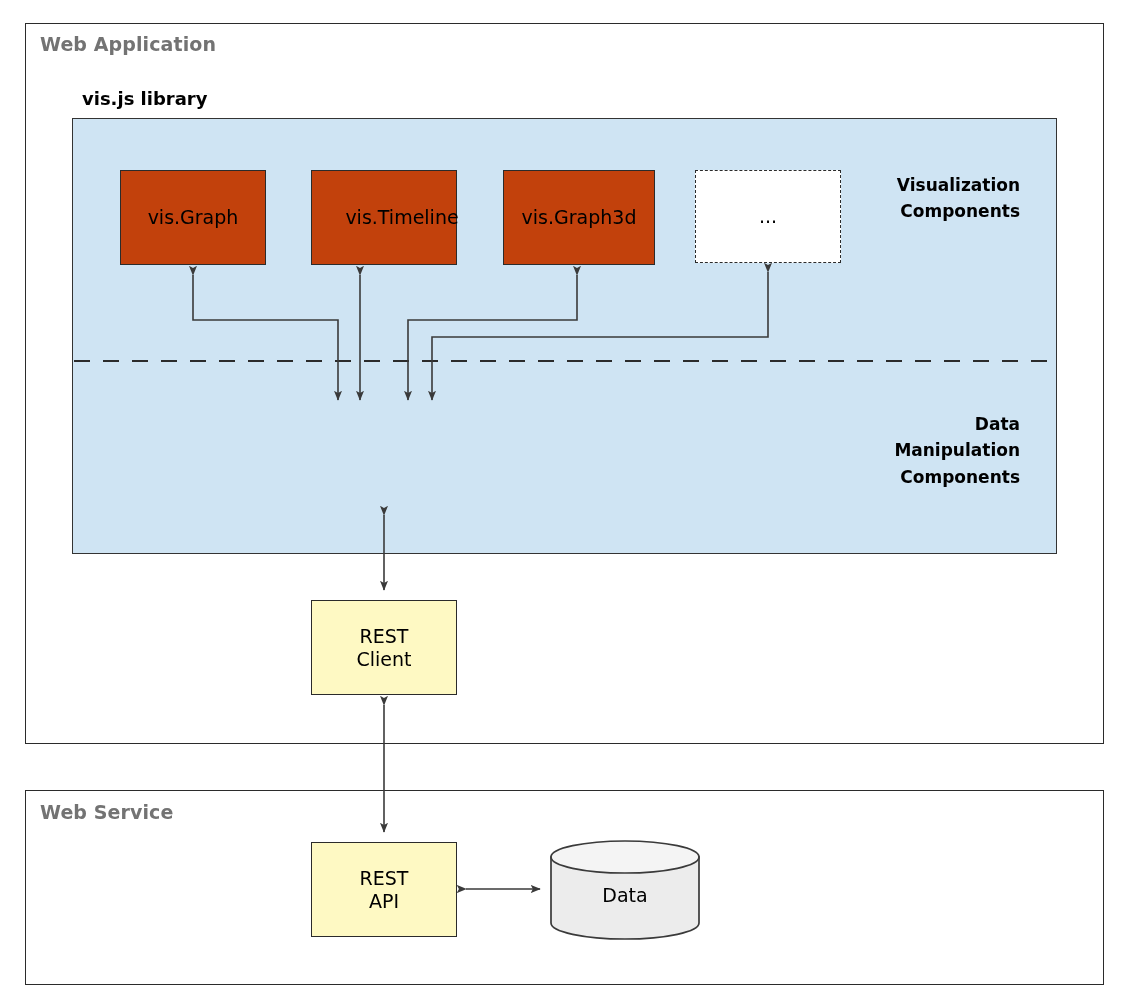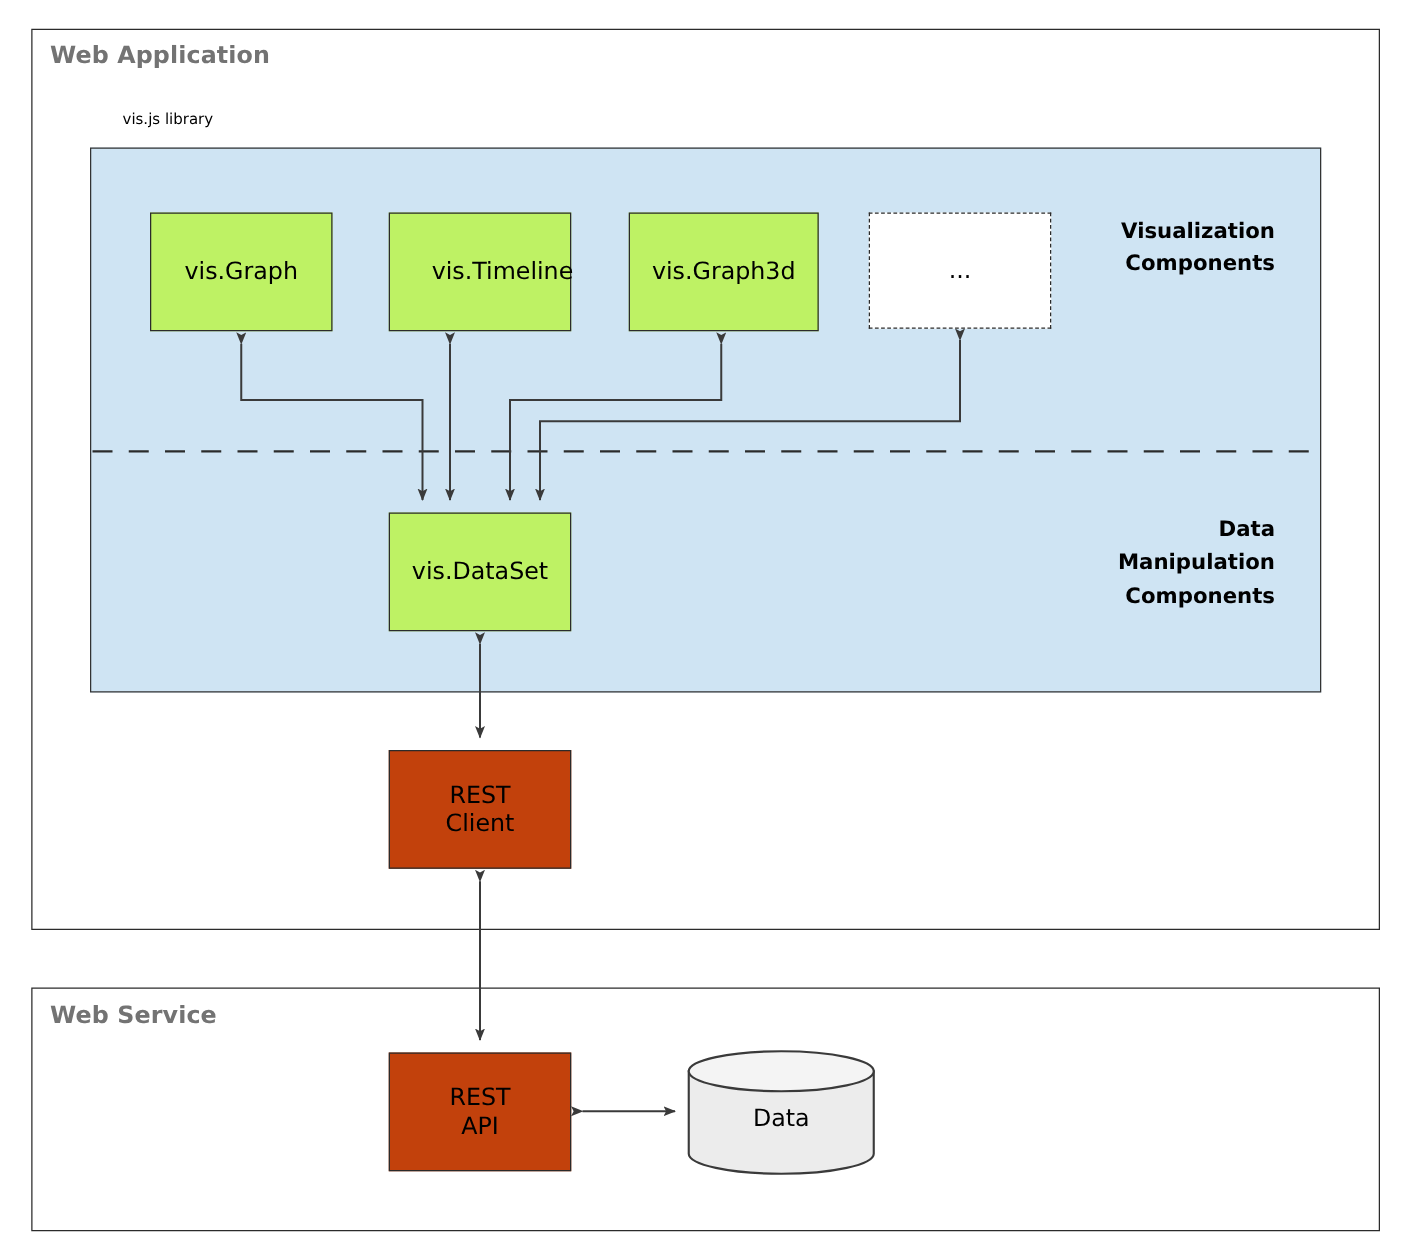--- a/index.html
+++ b/index.html
@@ -4,29 +4,29 @@
 <style>
   html,body{margin:0;padding:0;background:#ffffff;}
   body{width:1128px;height:1008px;position:relative;overflow:hidden;
        font-family:"DejaVu Sans","Liberation Sans",sans-serif;color:#000;}
   #stage{position:absolute;left:0;top:0;width:1128px;height:1008px;}
   svg.layer{position:absolute;left:0;top:0;width:1128px;height:1008px;}
 
   .frame{position:absolute;border:1.6px solid #2b2b2b;background:transparent;box-sizing:border-box;}
   .frame-title{position:absolute;font-weight:bold;font-size:19px;letter-spacing:.1px;
                color:#737373;white-space:nowrap;}
-  .panel-title{position:absolute;font-weight:normal;font-size:12px;color:#000;white-space:nowrap;margin-left:16px;}
+  .panel-title{position:absolute;font-weight:bold;font-size:18px;color:#000;white-space:nowrap;}
 
   .libpanel{position:absolute;background:#cfe4f3;border:1.6px solid #333;box-sizing:border-box;}
 
   .node{position:absolute;box-sizing:border-box;display:flex;align-items:center;
         justify-content:center;text-align:center;font-size:19px;line-height:1.18;
         color:#000;}
-  .node-solid{background:#bef264;border:1.5px solid #2b2b2b;}
-  .node-gray{background:#c2410c;border:1.5px solid #2b2b2b;}
+  .node-solid{background:#c2410c;border:1.5px solid #2b2b2b;}
+  .node-gray{background:#fef9c3;border:1.5px solid #2b2b2b;}
   .node-dashed{background:#ffffff;border:1.8px dashed #2b2b2b;}
 
   .side-label{position:absolute;font-weight:bold;font-size:17px;line-height:1.55;
               text-align:right;color:#000;white-space:pre-line;}
 
   .cyl-label{position:absolute;font-size:19px;color:#000;text-align:center;width:100%;}
 </style>
 </head>
 <body>
 
@@ -53,23 +53,20 @@
   </div>
 
   <div class="node node-solid" style="left:503px;top:170px;width:152px;height:95px;">
     <span>vis.Graph3d</span>
   </div>
 
   <div class="node node-dashed" style="left:695px;top:170px;width:146px;height:93px;">
     <span>...</span>
   </div>
 
-  <div class="node node-solid" style="left:311px;top:410px;width:146px;height:95px;">
-    <span>vis.DataSet</span>
-  </div>
 
   <div class="node node-gray" style="left:311px;top:600px;width:146px;height:95px;">
     <span>
       <span>REST</span><br>
       <span>Client</span>
     </span>
   </div>
 
   <div class="frame" style="left:25px;top:790px;width:1079px;height:195px;"></div>
   <div class="frame-title" style="left:40px;top:801px;">Web Service</div>

